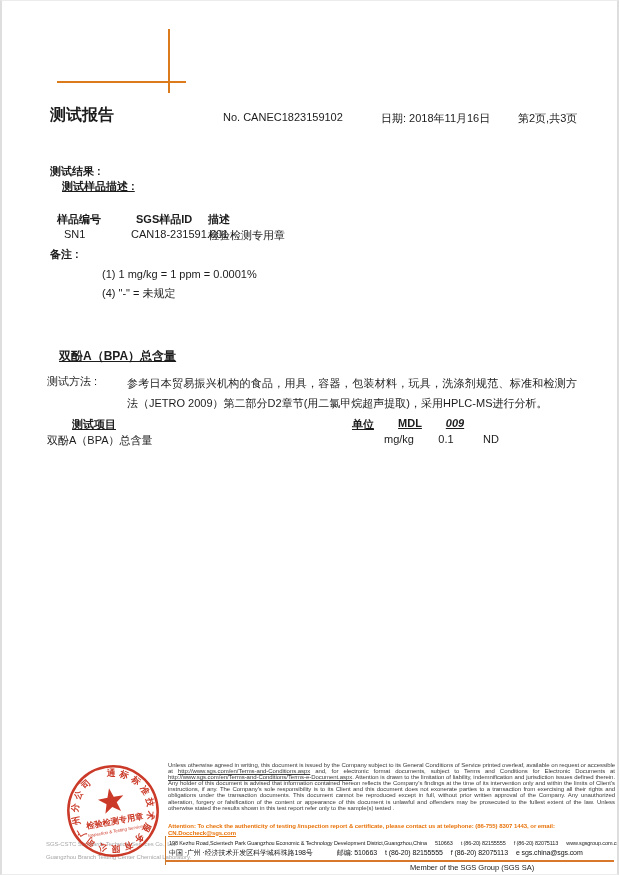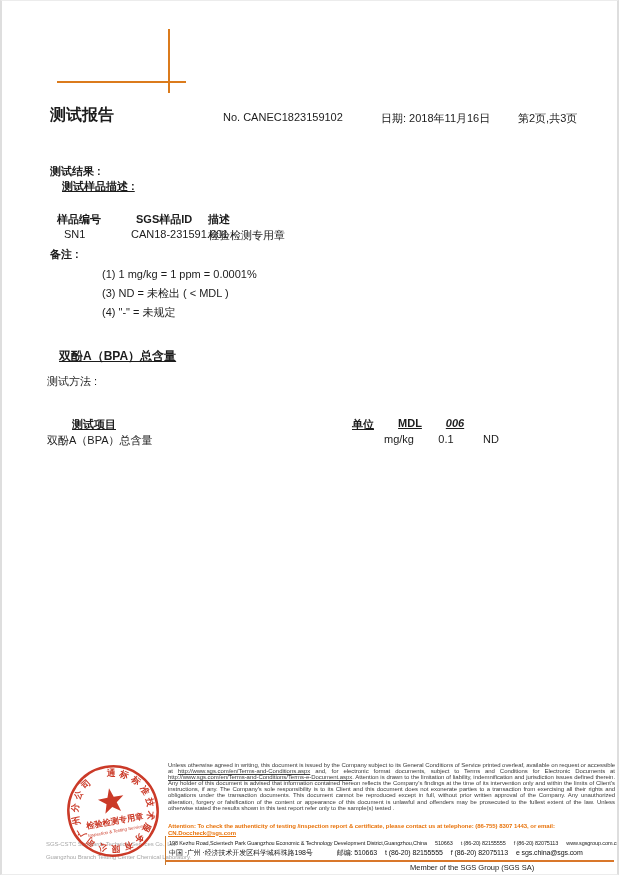--- a/index.html
+++ b/index.html
@@ -77,31 +77,31 @@
   <div class="abs b11 bold s-h1">样品编号</div>
   <div class="abs b11 bold s-h2">SGS样品ID</div>
   <div class="abs b11 bold s-h3">描述</div>
   <div class="abs b11 s-v1">SN1</div>
   <div class="abs b11 s-v2">CAN18-231591.001</div>
   <div class="abs b11 s-v3">检验检测专用章</div>
 
   <div class="abs b11 bold remarks-label">备注 :</div>
   <div class="abs remarks-list">
     <div>(1) 1 mg/kg = 1 ppm = 0.0001%</div>
-    <div>(3) ND = 未检出 ( &lt; MDL )</div>
     <div>(4) "-" = 未规定</div>
   </div>
 
   <div class="abs bold ul bpa-heading">双酚A（BPA）总含量</div>
   <div class="abs b11 method-label">测试方法 :</div>
+  <div class="abs b11 method-text">参考日本贸易振兴机构的食品，用具，容器，包装材料，玩具，洗涤剂规范、标准和检测方法（JETRO 2009）第二部分D2章节(用二氯甲烷超声提取)，采用HPLC-MS进行分析。</div>
 
   <div class="abs b11 bold ul rt-h1">测试项目</div>
   <div class="abs b11 bold ul col-unit row-h">单位</div>
   <div class="abs b11 bold ul col-mdl row-h">MDL</div>
-  <div class="abs b11 bold ul it col-001 row-h">006</div>
+  <div class="abs b11 bold ul it col-001 row-h">009</div>
   <div class="abs b11 rt-v1">双酚A（BPA）总含量</div>
   <div class="abs b11 col-unit row-v">mg/kg</div>
   <div class="abs b11 col-mdl row-v">0.1</div>
   <div class="abs b11 col-001 row-v">ND</div>
 
   <div class="abs company-lines">
     <div>SGS-CSTC Standards Technical Services Co., Ltd.</div>
     <div>Guangzhou Branch Testing Center Chemical Laboratory.</div>
   </div>
 

